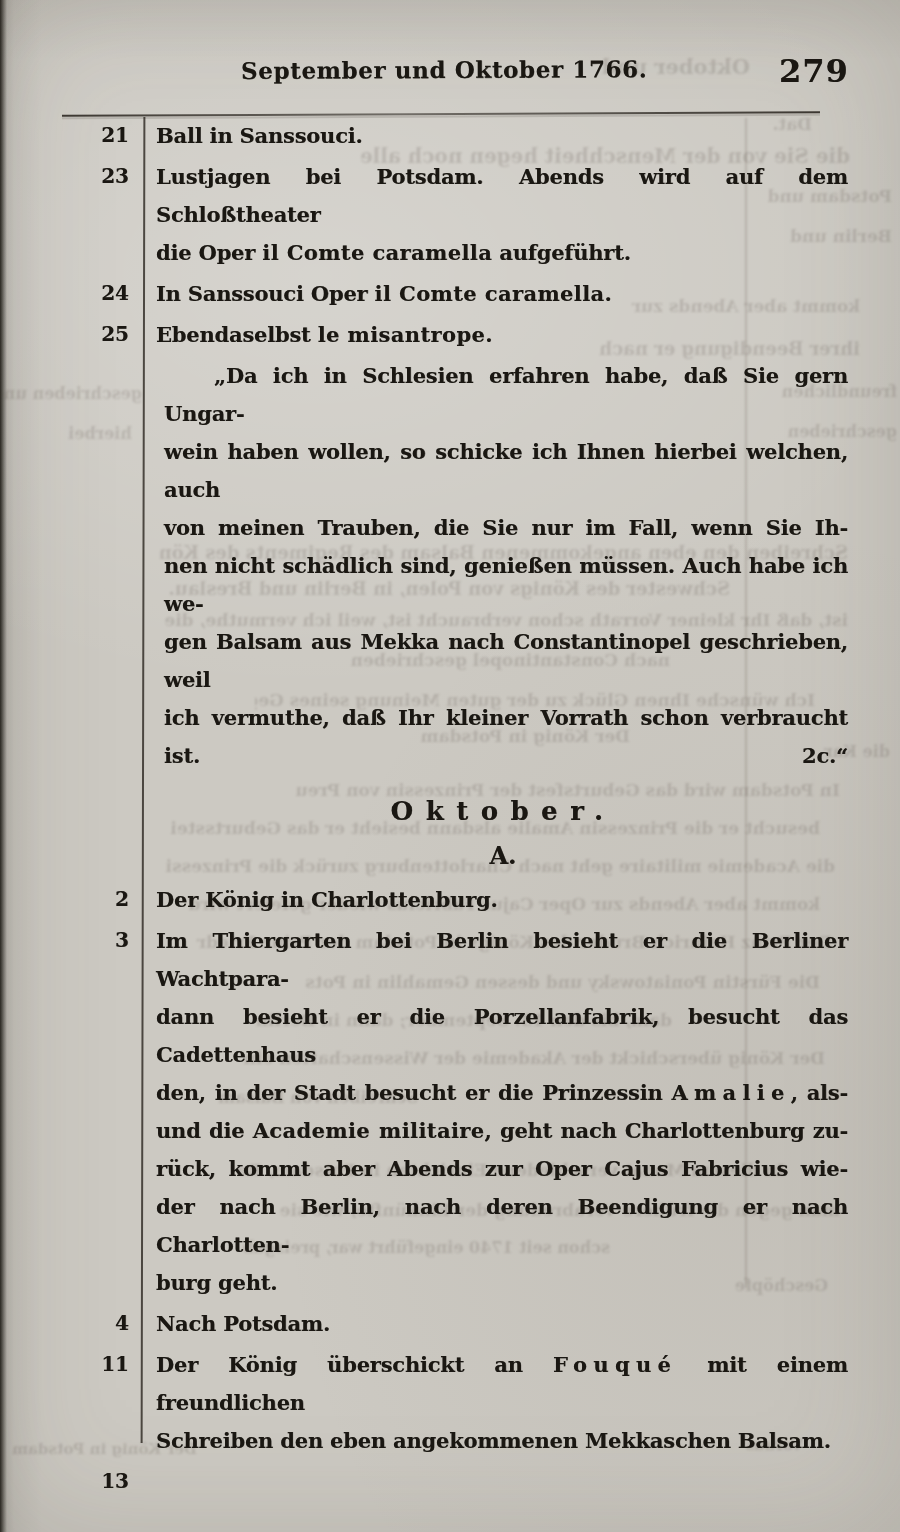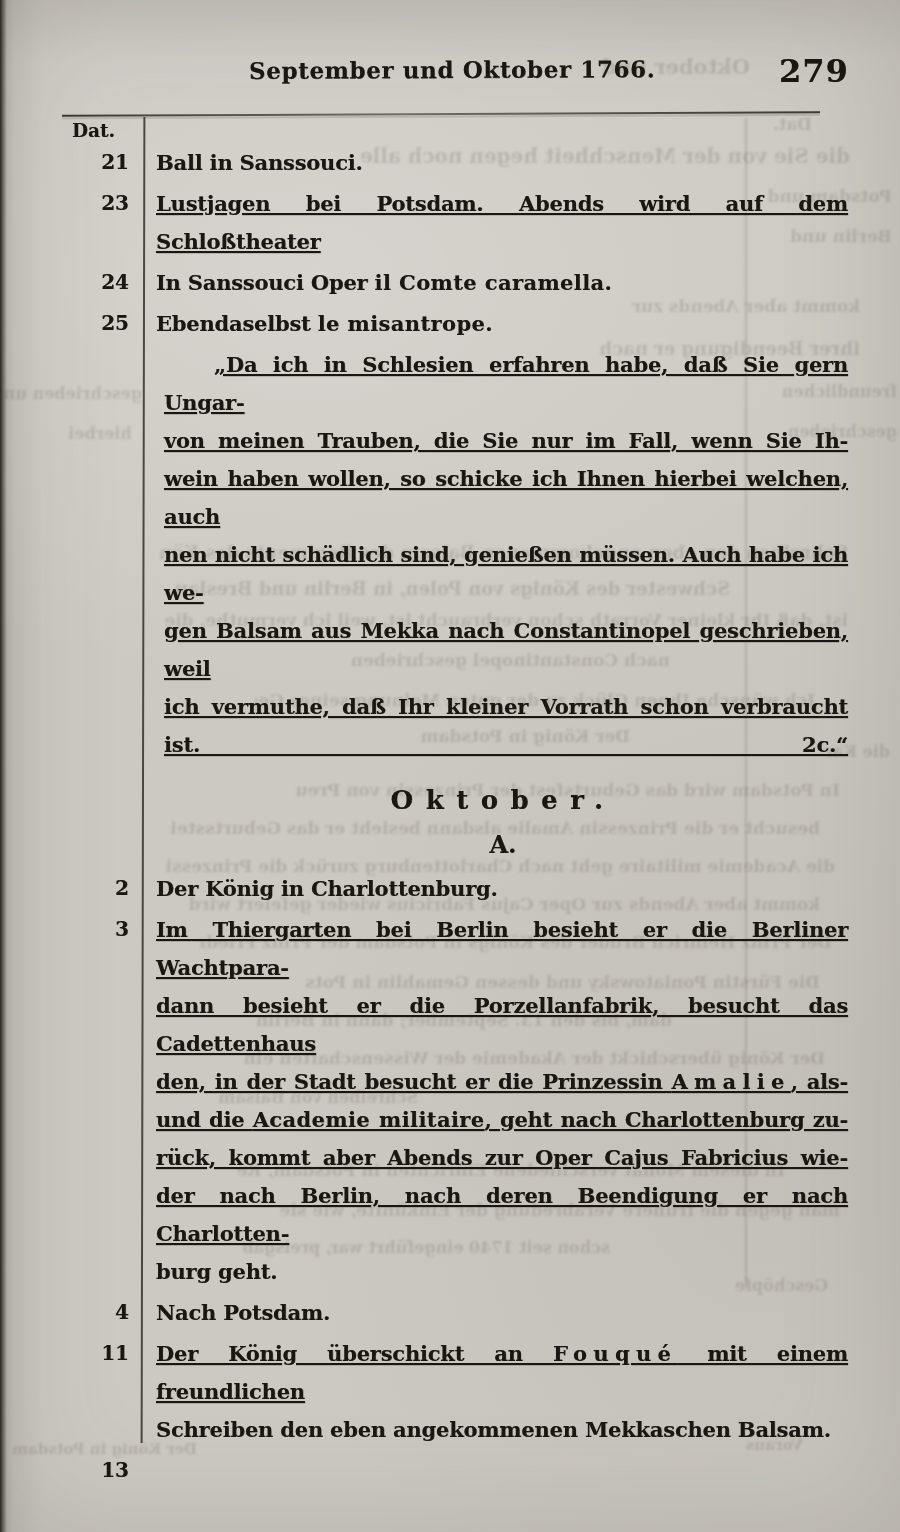--- a/index.html
+++ b/index.html
@@ -18,21 +18,21 @@
       linear-gradient(180deg, rgba(90,84,74,0.08), rgba(90,84,74,0) 60px),
       #ccc9c2;
     box-shadow:inset 0 0 120px rgba(80,72,60,0.18);
     color:#1a1712;
   }
   .scan-edge{
     position:absolute;left:0;top:0;width:7px;height:1532px;
     background:linear-gradient(90deg,#2a2721,rgba(42,39,33,0.35) 60%,rgba(42,39,33,0));
   }
   .running-head{
-    position:absolute;left:72px;top:56px;width:760px;text-align:center;
+    position:absolute;left:64px;top:56px;width:760px;text-align:center;
   }
   .head-title{
     display:inline-block;font-size:23px;font-weight:bold;letter-spacing:0.6px;
     text-shadow:0.3px 0.3px 0.5px rgba(26,23,18,0.55);
     transform:rotate(-0.25deg);
   }
   .page-number{
     position:absolute;left:779px;top:52px;font-size:32px;font-weight:bold;
     letter-spacing:1px;text-shadow:0.3px 0.3px 0.6px rgba(26,23,18,0.6);
   }
@@ -67,21 +67,21 @@
   }
   .text-cell{
     flex:1;box-sizing:border-box;padding-left:14px;padding-right:2px;min-width:0;
   }
   .text-cell.quote{padding-left:22px;}
   .line{
     font-size:21px;font-weight:bold;line-height:38px;
     letter-spacing:-0.2px;white-space:nowrap;
     text-shadow:0.3px 0.35px 0.5px rgba(26,23,18,0.5);
   }
-  .line.just{text-align:justify;text-align-last:justify;white-space:normal;text-decoration:underline;}
+  .line.just{text-align:justify;text-align-last:justify;white-space:normal;}
   .line.ind{text-indent:50px;}
   .sp{letter-spacing:0.30em;}
   .ant{letter-spacing:0.4px;}
   .month-heading{
     text-align:center;font-size:26px;font-weight:bold;letter-spacing:0.48em;
     margin:18px 0 10px 96px;width:694px;line-height:36px;
     text-shadow:0.3px 0.4px 0.6px rgba(26,23,18,0.55);
   }
   .letter-heading{
     text-align:center;font-size:24px;font-weight:bold;
@@ -137,55 +137,52 @@
       <div class="ghost" style="left: 688px; top: 1436px; width: 115px; font-size: 15px;">Voraus</div>
     </div>
   <div class="running-head">
     <span class="head-title">September und Oktober 1766.</span>
   </div>
   <div class="page-number">279</div>
   <div class="head-rule"></div>
   <div class="col-rule"></div>
   <div class="ghost-rule"></div>
   <div class="content">
-    <div class="row dat-row">
-      <div class="date-cell dat-label">Dat.</div>
-      <div class="text-cell"></div>
-    </div>
     <div id="entries">
         <div class="row">
           <div class="date-cell">21</div>
           <div class="text-cell">
             <div class="line"><span>Ball in Sanssouci.</span></div>
           </div>
         </div>
         <div class="row">
           <div class="date-cell">23</div>
           <div class="text-cell">
             <div class="line just"><span>Lustjagen bei Potsdam. Abends wird auf dem Schloßtheater</span></div>
+            <div class="line"><span>die Oper </span><span class="ant">il Comte caramella</span><span> aufgeführt.</span></div>
           </div>
         </div>
         <div class="row">
           <div class="date-cell">24</div>
           <div class="text-cell">
             <div class="line"><span>In Sanssouci Oper </span><span class="ant">il Comte caramella.</span></div>
           </div>
         </div>
         <div class="row">
           <div class="date-cell">25</div>
           <div class="text-cell">
             <div class="line"><span>Ebendaselbst </span><span class="ant">le misantrope.</span></div>
           </div>
         </div>
         <div class="row quote-block">
           <div class="date-cell"></div>
           <div class="text-cell quote">
             <div class="line just ind"><span>„Da ich in Schlesien erfahren habe, daß Sie gern Ungar-</span></div>
+            <div class="line just"><span>wein haben wollen, so schicke ich Ihnen hierbei welchen, auch</span></div>
             <div class="line just"><span>von meinen Trauben, die Sie nur im Fall, wenn Sie Ih-</span></div>
-            <div class="line just"><span>wein haben wollen, so schicke ich Ihnen hierbei welchen, auch</span></div>
             <div class="line just"><span>nen nicht schädlich sind, genießen müssen. Auch habe ich we-</span></div>
             <div class="line just"><span>gen Balsam aus Mekka nach Constantinopel geschrieben, weil</span></div>
             <div class="line just"><span>ich vermuthe, daß Ihr kleiner Vorrath schon verbraucht ist. 2c.“</span></div>
           </div>
         </div>
         <div class="month-heading">Oktober.</div>
         <div class="letter-heading">A.</div>
         <div class="row">
           <div class="date-cell">2</div>
           <div class="text-cell">

